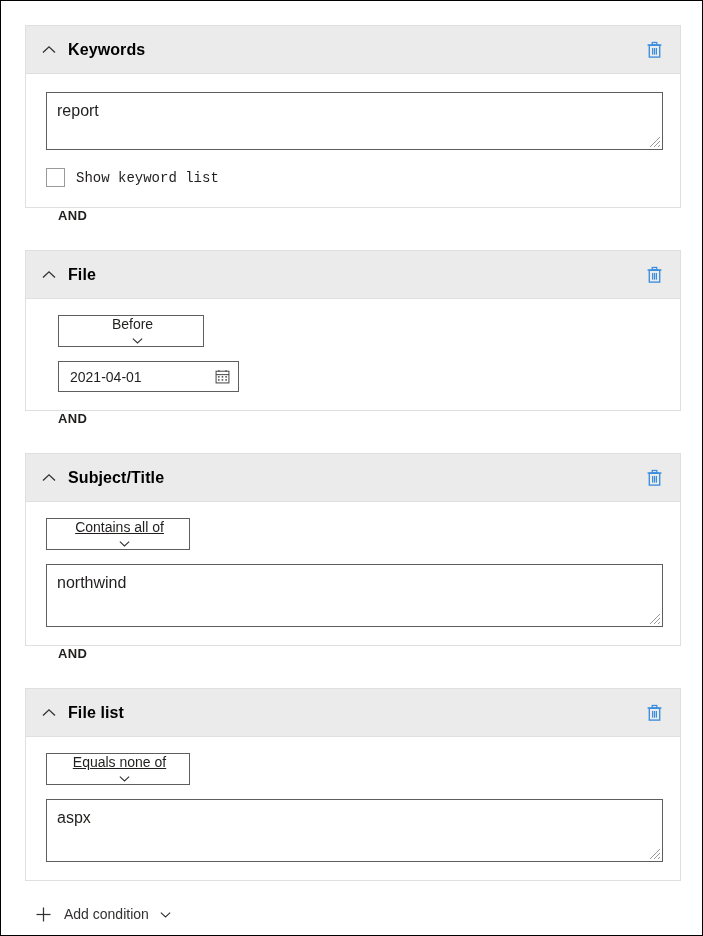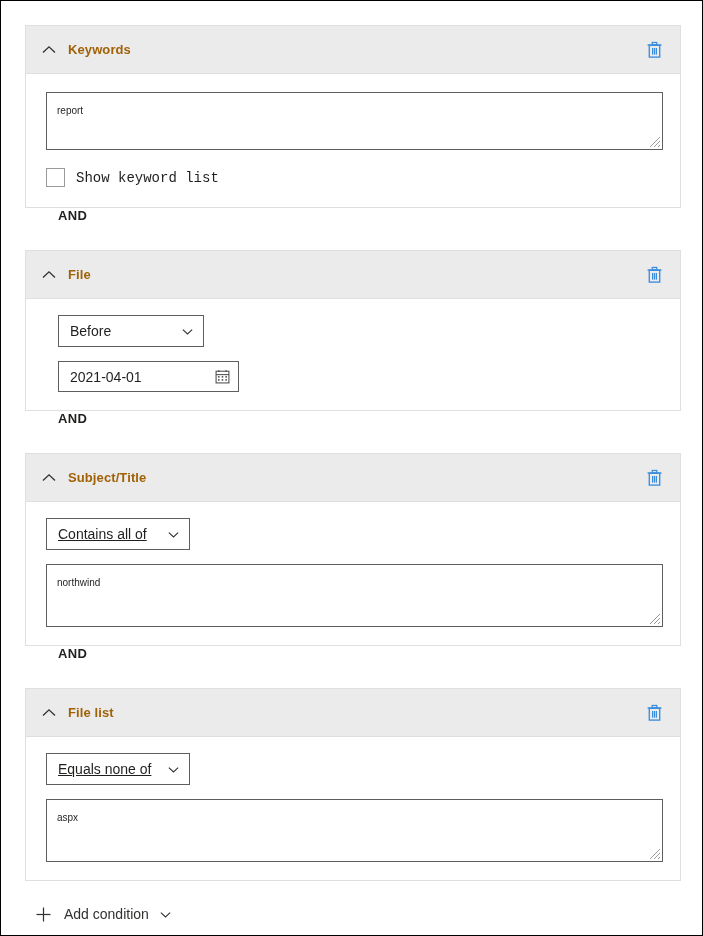--- a/index.html
+++ b/index.html
@@ -49,23 +49,23 @@
     width: 22px;
     height: 22px;
     flex: 0 0 22px;
     display: flex;
     align-items: center;
     justify-content: center;
     cursor: pointer;
   }
   .chev svg { display:block; }
   .cond-title {
-    font-size: 13px;
+    font-size: 16px;
     font-weight: bold;
-    color: #a16207;
+    color: #000000;
     margin-left: 8px;
     letter-spacing: 0.1px;
     flex: 1 1 auto;
   }
   .trash {
     width: 24px;
     height: 24px;
     flex: 0 0 24px;
     display: flex;
     align-items: center;
@@ -82,21 +82,21 @@
   }
 
   
   .ta {
     box-sizing: border-box;
     width: 617px;
     height: 58px;
     border: 1px solid #605e5c;
     background: #ffffff;
     font-family: "Liberation Sans", sans-serif;
-    font-size: 10px;
+    font-size: 16px;
     color: #201f1e;
     padding: 9px 10px;
     line-height: 18px;
     resize: none;
     outline: none;
     display: block;
     position: relative;
   }
   .ta-wrap { position: relative; width: 617px; }
   .ta-tall { height: 63px; }
@@ -135,20 +135,21 @@
   .sel {
     box-sizing: border-box;
     height: 32px;
     border: 1px solid #605e5c;
     background: #ffffff;
     display: inline-flex;
     align-items: center;
     padding: 0 8px 0 11px;
     cursor: pointer;
     position: relative;
+    flex-direction: column;
   }
   .sel-label {
     font-size: 14px;
     color: #201f1e;
     flex: 1 1 auto;
     white-space: nowrap;
   }
   .sel-arrow {
     width: 16px;
     height: 16px;

